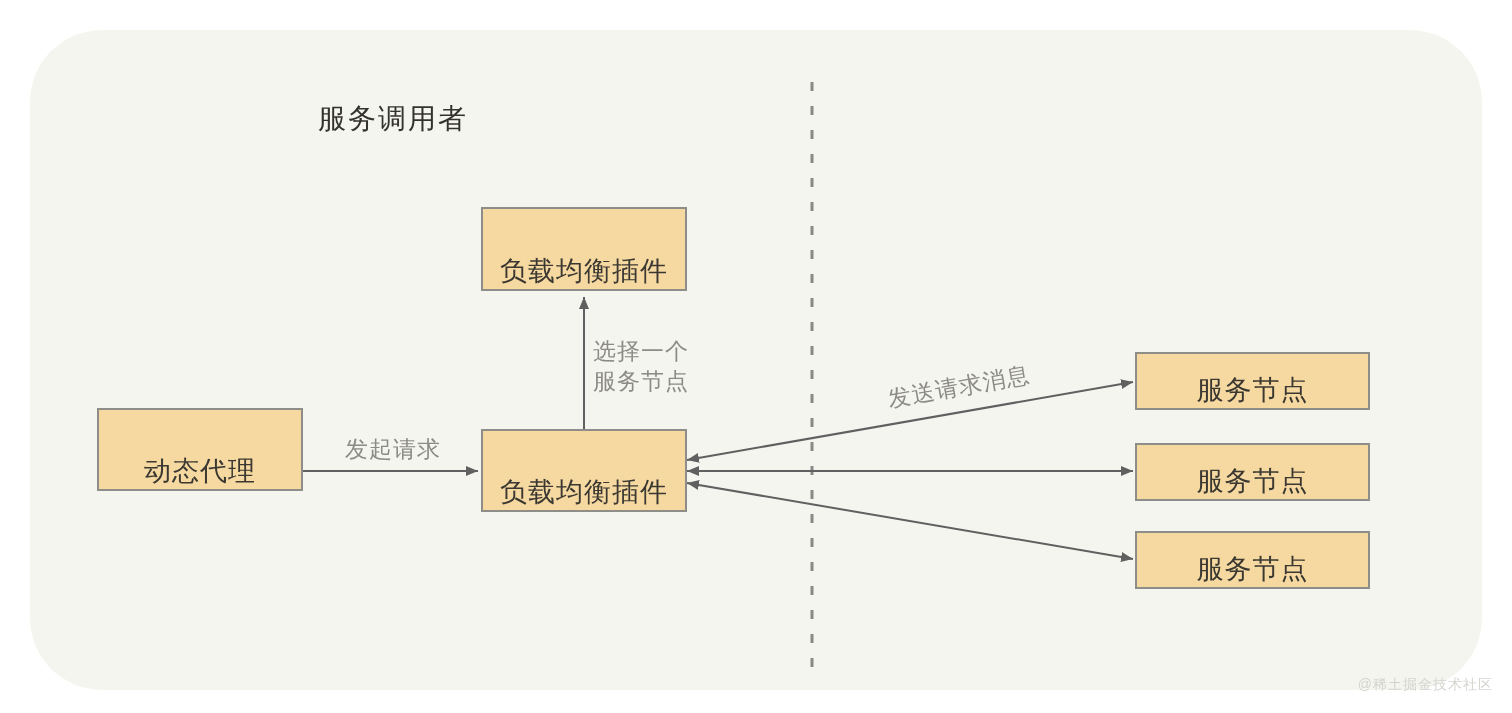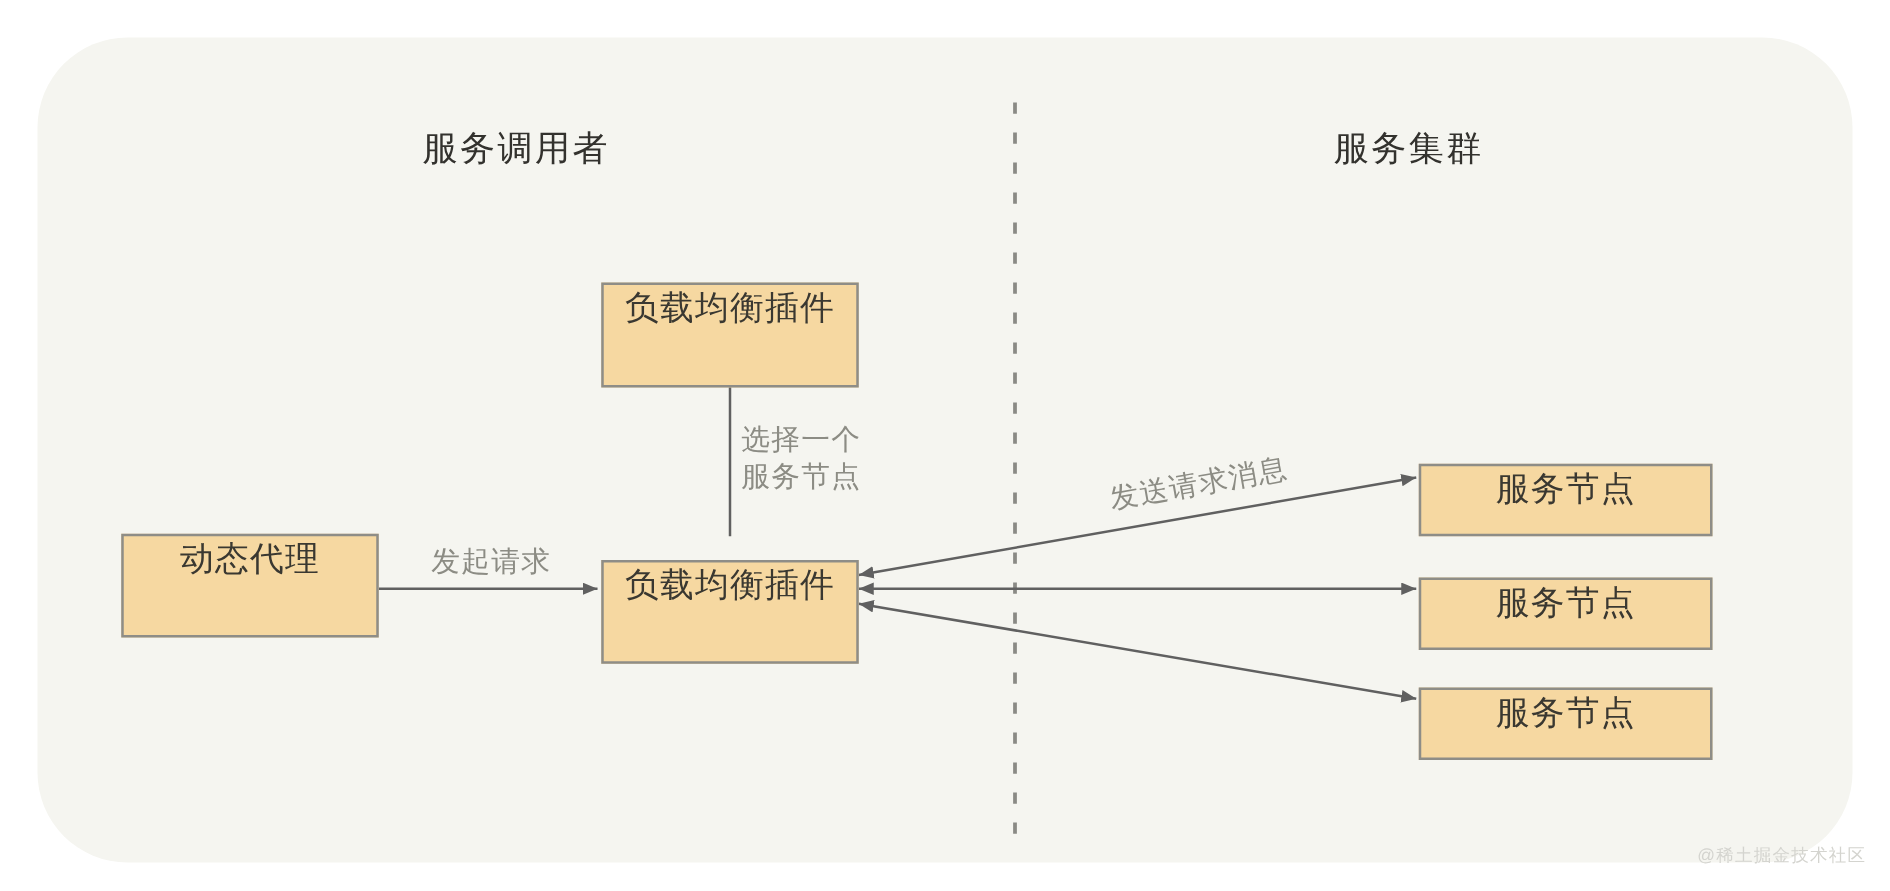--- a/index.html
+++ b/index.html
@@ -51,27 +51,26 @@
     font-weight: 500;
     color: var(--title-text);
     letter-spacing: 2px;
     white-space: nowrap;
   }
   .node {
     position: absolute;
     background: var(--node-fill);
     border: 2px solid var(--node-border);
     display: flex;
-    align-items: flex-start;
+    align-items: flex-end;
     justify-content: center;
     font-size: 27px;
     color: var(--node-text);
     letter-spacing: 1px;
     white-space: nowrap;
-    margin-top: 19px;
   }
   .node.load-balancer  { left: 481px; top: 207px; width: 206px; height: 84px; }
   .node.dynamic-proxy  { left:  97px; top: 408px; width: 206px; height: 83px; }
   .node.cluster-manager{ left: 481px; top: 429px; width: 206px; height: 83px; }
   .node.service-node   { left: 1135px; width: 235px; height: 58px; font-size: 27px; }
   .node.sn1 { top: 352px; }
   .node.sn2 { top: 443px; }
   .node.sn3 { top: 531px; }
   .edge-label {
     position: absolute;
@@ -114,22 +113,21 @@
       </marker>
     </defs>
     <line class="dashed" x1="812" y1="82" x2="812" y2="672"></line>
     <line x1="303" y1="471" x2="478" y2="471" marker-end="url(#ah)"></line>
     <line x1="584" y1="429" x2="584" y2="297" marker-end="url(#ah)"></line>
     <line x1="687" y1="460" x2="1133" y2="382" marker-start="url(#ah)" marker-end="url(#ah)"></line>
     <line x1="687" y1="471" x2="1133" y2="471" marker-start="url(#ah)" marker-end="url(#ah)"></line>
     <line x1="687" y1="483" x2="1133" y2="559" marker-start="url(#ah)" marker-end="url(#ah)"></line>
   </svg>
 
-  <div class="section-title" style="left:393px; top:119px;margin-left:20px;">服务调用者</div>
-  <div class="section-title" style="left:1127px; top:119px;">服务集群</div>
+  <div class="section-title" style="left:393px; top:119px;">服务调用者</div>
 
   <div class="node load-balancer">
     <span>负载均衡插件</span>
   </div>
   <div class="node dynamic-proxy">
     <span>动态代理</span>
   </div>
   <div class="node cluster-manager">
     <span>负载均衡插件</span>
   </div>

